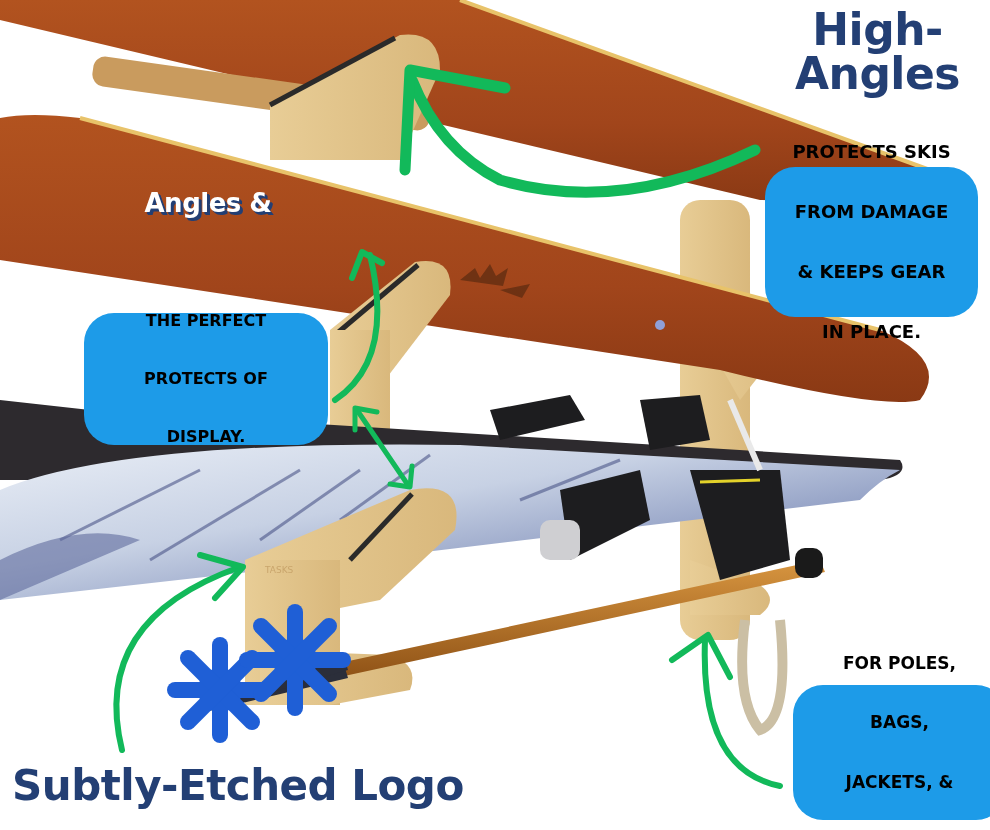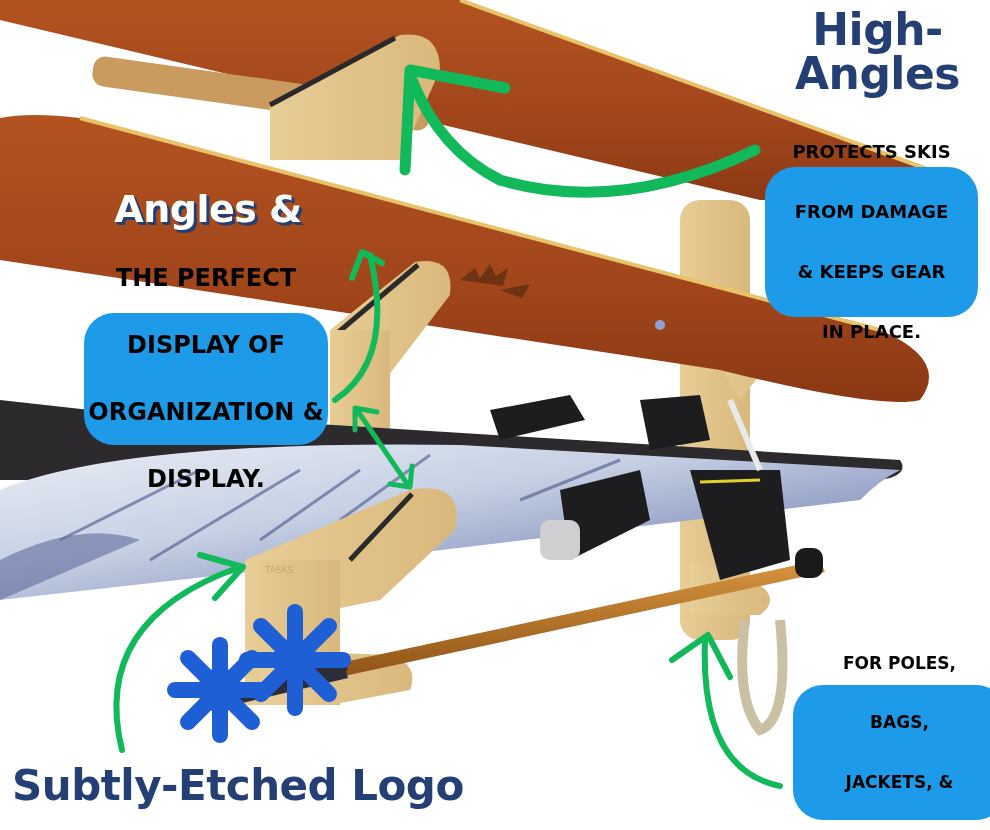--- a/index.html
+++ b/index.html
@@ -6,34 +6,34 @@
   body { width: 990px; height: 830px; overflow: hidden; position: relative; font-family: "DejaVu Sans", "Liberation Sans", sans-serif; }
   .stage { position: absolute; left: 0; top: 0; width: 990px; height: 830px; }
   .stage svg { position: absolute; left: 0; top: 0; }
 
   .headline {
     position: absolute; font-family: "DejaVu Sans", sans-serif; font-weight: bold;
     color: #233f74; text-align: center; line-height: 1.0; letter-spacing: -0.5px;
   }
   .headline span { display: block; }
   .h-high { left: 770px; top: 8px; width: 215px; font-size: 44px; text-align: center; }
-  .h-angles { left: 88px; top: 190px; width: 240px; font-size: 38px; color: #ffffff;
+  .h-angles { left: 88px; top: 190px; width: 240px; font-size: 26px; color: #ffffff;
     text-shadow: 2px 2px 0 #233f74, 3px 3px 0 #233f74; }
   .h-utility { left: 800px; top: 584px; width: 180px; font-size: 40px; }
   .h-logo { left: 12px; top: 765px; width: 470px; font-size: 42px; text-align: left; white-space: nowrap; }
 
   .callout {
     position: absolute; background: #1d9be8; border-radius: 30px;
     color: #000000; font-family: "DejaVu Sans", sans-serif; font-weight: bold;
     text-align: center; line-height: 1.12; display: flex; flex-direction: column;
     justify-content: center; align-items: center; box-sizing: border-box; gap: 40px;
   }
   .callout span { display: block; }
   .c-protects { left: 765px; top: 167px; width: 213px; height: 150px; font-size: 18px; }
-  .c-perfect { left: 84px; top: 313px; width: 244px; height: 132px; font-size: 24px; }
+  .c-perfect { left: 84px; top: 313px; width: 244px; height: 132px; font-size: 16px; }
   .c-poles { left: 793px; top: 685px; width: 213px; height: 135px; font-size: 17px; }
 </style>
 </head>
 <body>
 
 <div class="stage">
   <svg width="990" height="830" viewBox="0 0 990 830">
     <defs>
       <linearGradient id="wood" x1="0" y1="0" x2="0" y2="1">
         <stop offset="0" stop-color="#b2531f"></stop>
@@ -187,22 +187,21 @@
     <span>FROM DAMAGE</span>
     <span>&amp; KEEPS GEAR</span>
     <span>IN PLACE.</span>
   </div>
 
   <div class="headline h-angles">
     <span>Angles &amp;</span>
   </div>
   <div class="callout c-perfect">
     <span>THE PERFECT</span>
-    <span>DISPLAY OF</span>
-    <span>ORGANIZATION &amp;</span>
+    <span>PROTECTS OF</span>
     <span>DISPLAY.</span>
   </div>
 
   <div class="callout c-poles">
     <span>FOR POLES,</span>
     <span>BAGS,</span>
     <span>JACKETS, &amp;</span>
     <span>KEEPS!</span>
   </div>
 

